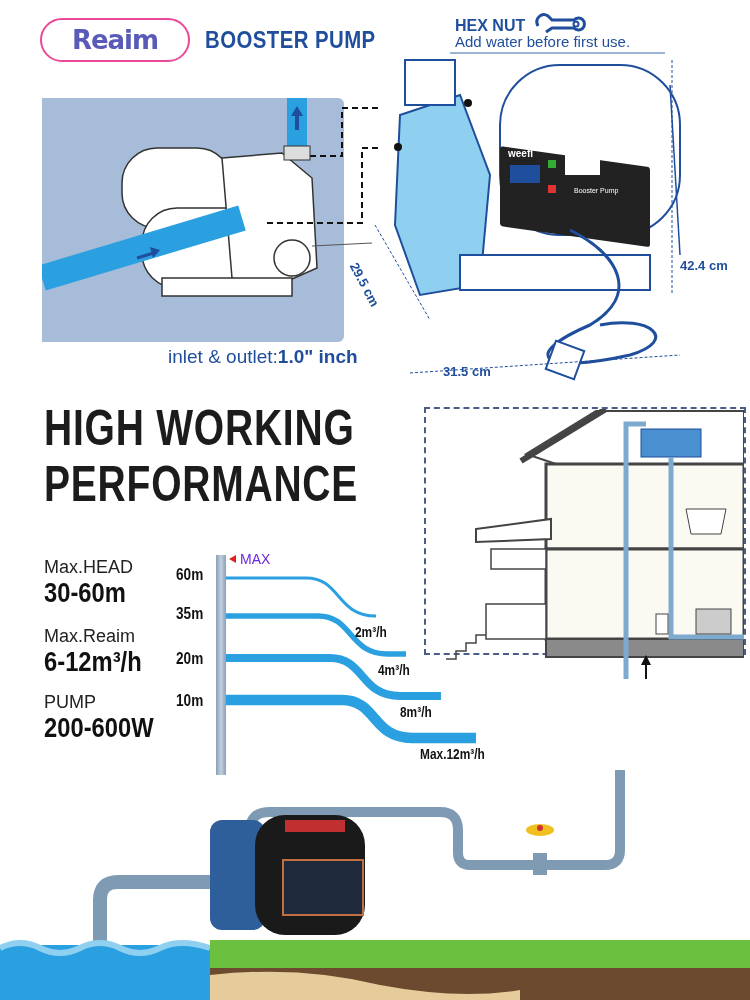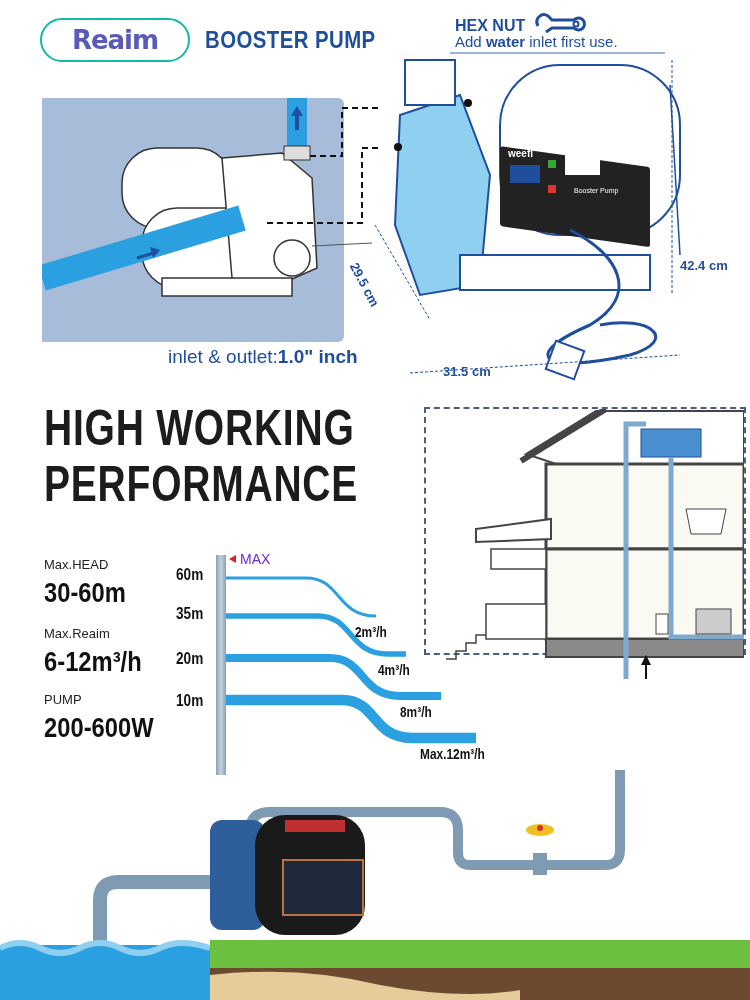--- a/index.html
+++ b/index.html
@@ -1,30 +1,30 @@
 <!DOCTYPE html>
 <html><head>
 <meta charset="utf-8">
 <style>
   html,body{margin:0;padding:0;background:#fff;}
   body{width:750px;height:1000px;position:relative;overflow:hidden;font-family:"Liberation Sans",sans-serif;}
   .abs{position:absolute;}
-  .logo{left:40px;top:18px;width:150px;height:44px;border:2px solid #14b8a6;border-radius:24px;box-sizing:border-box;display:flex;align-items:center;justify-content:center;}
+  .logo{left:40px;top:18px;width:150px;height:44px;border:2px solid #ec4899;border-radius:24px;box-sizing:border-box;display:flex;align-items:center;justify-content:center;}
   .logo span{font-family:"DejaVu Sans",sans-serif;font-size:26px;font-weight:bold;color:#5a5ab8;letter-spacing:-1px;}
   .title{left:205px;top:26px;font-family:"Liberation Sans Narrow","Liberation Sans",sans-serif;font-weight:bold;font-size:24px;color:#1f4e9c;letter-spacing:0.5px;transform:scaleX(0.85);transform-origin:left;}
   .hexnut{left:455px;top:18px;color:#1f4e9c;font-size:16px;font-weight:bold;line-height:15px;text-align:right;}
   .addwater{left:455px;top:34px;color:#1f4e9c;font-size:15px;line-height:15px;}
-  .addwater b{font-weight:bold;text-align:center;}
+  .addwater b{font-weight:normal;text-align:center;}
   .hexline{left:450px;top:52px;width:215px;height:2px;background:#9cb4d4;}
   .panel{left:42px;top:98px;width:302px;height:244px;background:#a6bcd8;border-radius:0 6px 6px 0;}
   .inlet{left:168px;top:346px;color:#1f4e9c;font-size:19px;}
   .inlet b{font-weight:bold;}
   .dim{color:#1f4e9c;font-weight:bold;font-size:13px;}
   .headline{left:44px;top:400px;font-family:"Liberation Sans Narrow","Liberation Sans",sans-serif;font-weight:bold;font-size:50px;line-height:56px;color:#1c1c1c;transform:scaleX(0.78);transform-origin:left;letter-spacing:1px;}
-  .spec-label{left:44px;font-size:13px;color:#222;}
+  .spec-label{left:44px;font-size:18px;color:#222;}
   .spec-value{left:44px;font-weight:bold;font-size:27px;color:#111;transform:scaleX(0.88);transform-origin:left;}
   .ytick{font-weight:bold;font-size:16px;color:#111;left:176px;transform:scaleX(0.85);transform-origin:left;}
   .flowlbl{font-weight:bold;font-size:14px;color:#111;transform:scaleX(0.85);transform-origin:left;}
   .maxlbl{left:240px;top:551px;font-size:14px;color:#6d28d9;}
   .house-box{left:424px;top:407px;width:322px;height:248px;border:2px dashed #4a5d86;box-sizing:border-box;}
 </style>
 </head>
 <body>
 
 <div class="abs logo">
@@ -33,21 +33,21 @@
 <div class="abs title">BOOSTER PUMP</div>
 
 <svg class="abs" style="left:530px;top:8px" width="60" height="26">
   <path d="M8 18 C4 10 12 4 18 8 L22 12 L44 12 A6 6 0 1 1 44 20 L22 20 L16 24" fill="none" stroke="#1f4e9c" stroke-width="3"></path>
   <circle cx="46" cy="16" r="2.5" fill="none" stroke="#1f4e9c" stroke-width="2"></circle>
 </svg>
 <div class="abs hexnut">HEX NUT</div>
 <div class="abs addwater">
   <span>Add</span>
   <b>water</b>
-  <span>inlet first use.</span>
+  <span>before first use.</span>
 </div>
 <div class="abs hexline"></div>
 
 <div class="abs panel"></div>
 <svg class="abs" style="left:42px;top:98px" width="340" height="244">
 
   <rect x="80" y="50" width="110" height="80" rx="35" fill="#fff" stroke="#333" stroke-width="1.5"></rect>
   <rect x="100" y="110" width="140" height="80" rx="35" fill="#fff" stroke="#333" stroke-width="1.5"></rect>
   <path d="M180 60 L240 55 L270 80 L275 170 L230 190 L190 180 Z" fill="#fff" stroke="#333" stroke-width="1.5"></path>
   <circle cx="250" cy="160" r="18" fill="#fff" stroke="#333" stroke-width="1.5"></circle>

